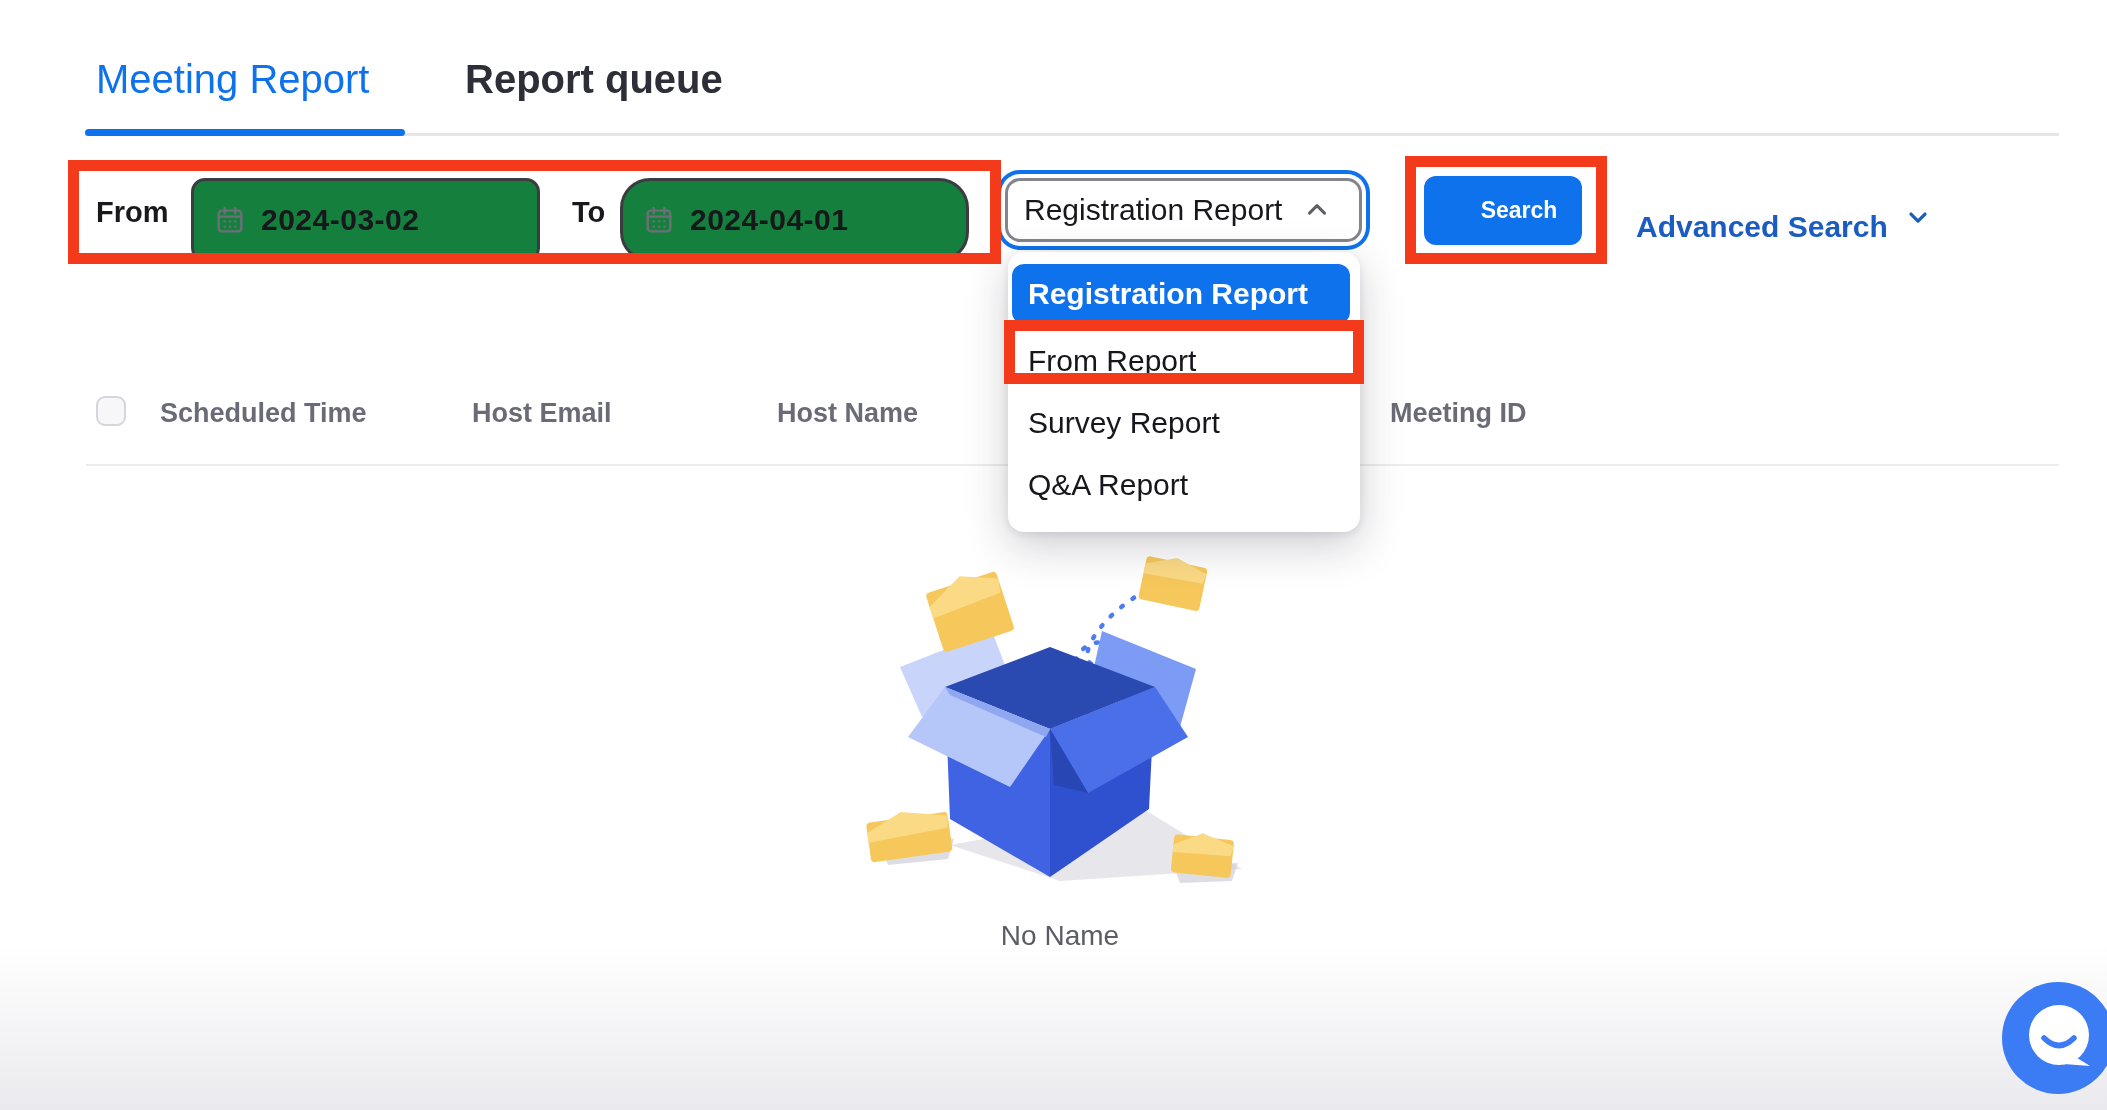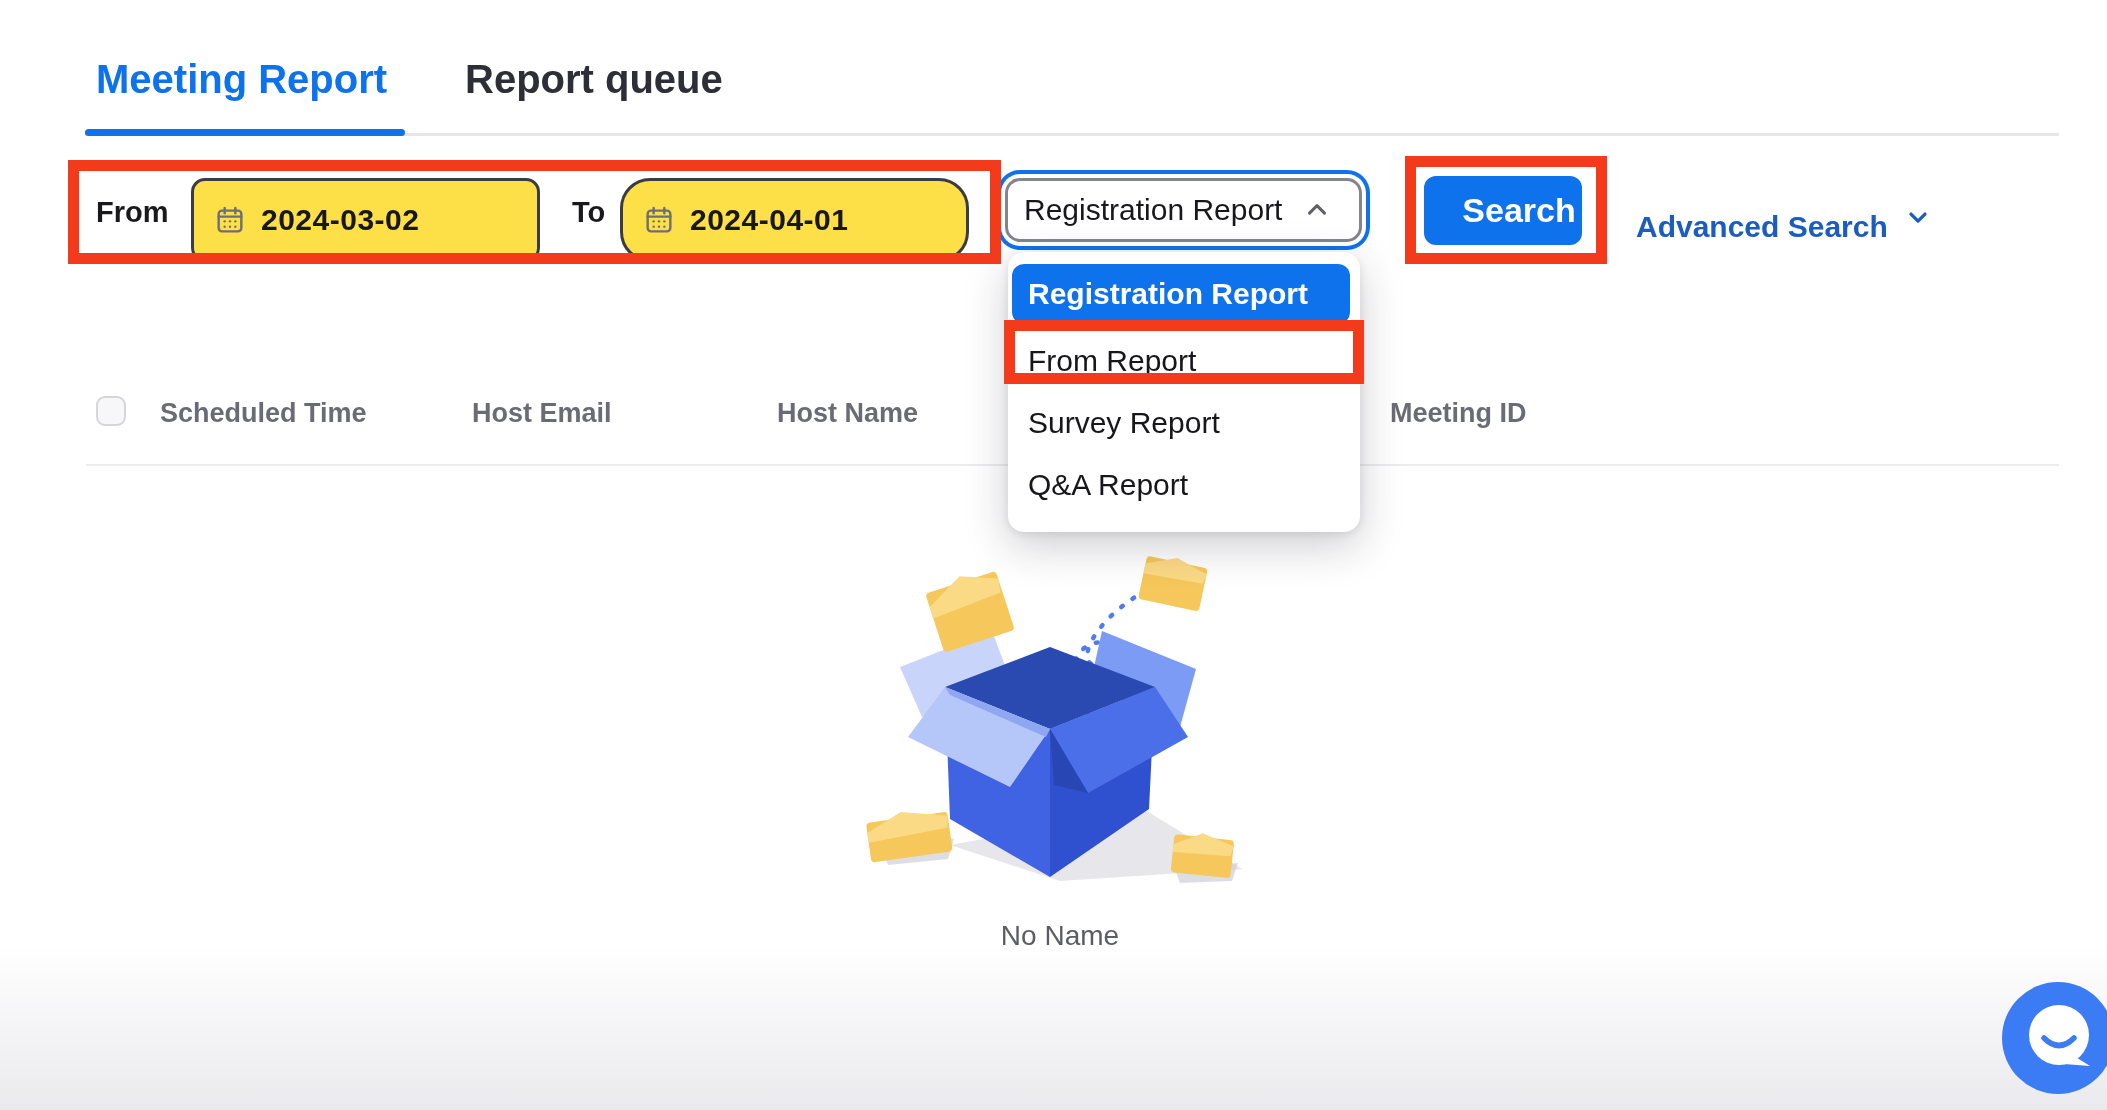--- a/index.html
+++ b/index.html
@@ -7,36 +7,36 @@
   body { font-family: "Liberation Sans", "DejaVu Sans", sans-serif; }
   #canvas {
     position: relative;
     width: 2107px; height: 1110px;
     background: #fff;
     overflow: hidden;
   }
   .abs { position: absolute; }
 
   
-  .tab { font-size: 40px; font-weight: 700; cursor: pointer; white-space: nowrap; }
+  .tab { font-size: 40px; font-weight: 400; cursor: pointer; white-space: nowrap; }
   .tab-active { color: #0E72ED; }
   .tab-inactive { color: #2e2e38; font-weight: 600; }
   .tabs-baseline { left: 85px; top: 133px; width: 1974px; height: 3px; background: #e6e6ea; }
   .tab-indicator { left: 85px; top: 129px; width: 320px; height: 7px; background: #0E72ED; border-radius: 4px; }
 
   
   .annotation { border: 11px solid #f33b1c; pointer-events: none; z-index: 9; }
 
   
   .field-label { font-size: 29px; font-weight: 600; color: #18181d; }
   .date-field {
     display: flex; align-items: center;
     width: 349px; height: 84px;
     border: 3px solid #3b3b42; border-radius: 14px;
-    background: #fde047; padding-left: 20px; cursor: pointer;
+    background: #15803d; padding-left: 20px; cursor: pointer;
   }
   .date-field svg { flex: 0 0 auto; }
   .date-value { font-size: 30px; font-weight: 600; color: #17171c; margin-left: 15px; letter-spacing: .5px; }
   .duration-note { font-size: 27px; font-style: italic; font-weight: 600; color: #54545c; }
 
   
   .select-trigger {
     display: flex; align-items: center;
     width: 357px; height: 64px;
     border: 3px solid #84848d; border-radius: 15px;
@@ -61,21 +61,21 @@
   .menu-item-selected {
     margin: 0 10px 6px 4px; height: 60px;
     background: #0E72ED; border-radius: 12px;
     color: #fff; font-weight: 700; padding-left: 16px;
   }
 
   
   .search-btn {
     width: 158px; height: 69px;
     background: #0E72ED; border: none; border-radius: 12px;
-    color: #fff; font-size: 34px; font-weight: 700;
+    color: #fff; font-size: 23px; font-weight: 700;
     font-family: inherit; cursor: pointer;
     display: flex; align-items: center; justify-content: center; padding-left: 32px;
   }
   .adv-search { display: flex; align-items: center; cursor: pointer; }
   .adv-search span { font-size: 30px; font-weight: 700; color: #1a5cbf; margin-top: 20px; }
   .adv-search svg { margin-left: 16px; }
 
   
   .checkbox {
     width: 30px; height: 30px; border-radius: 9px;

